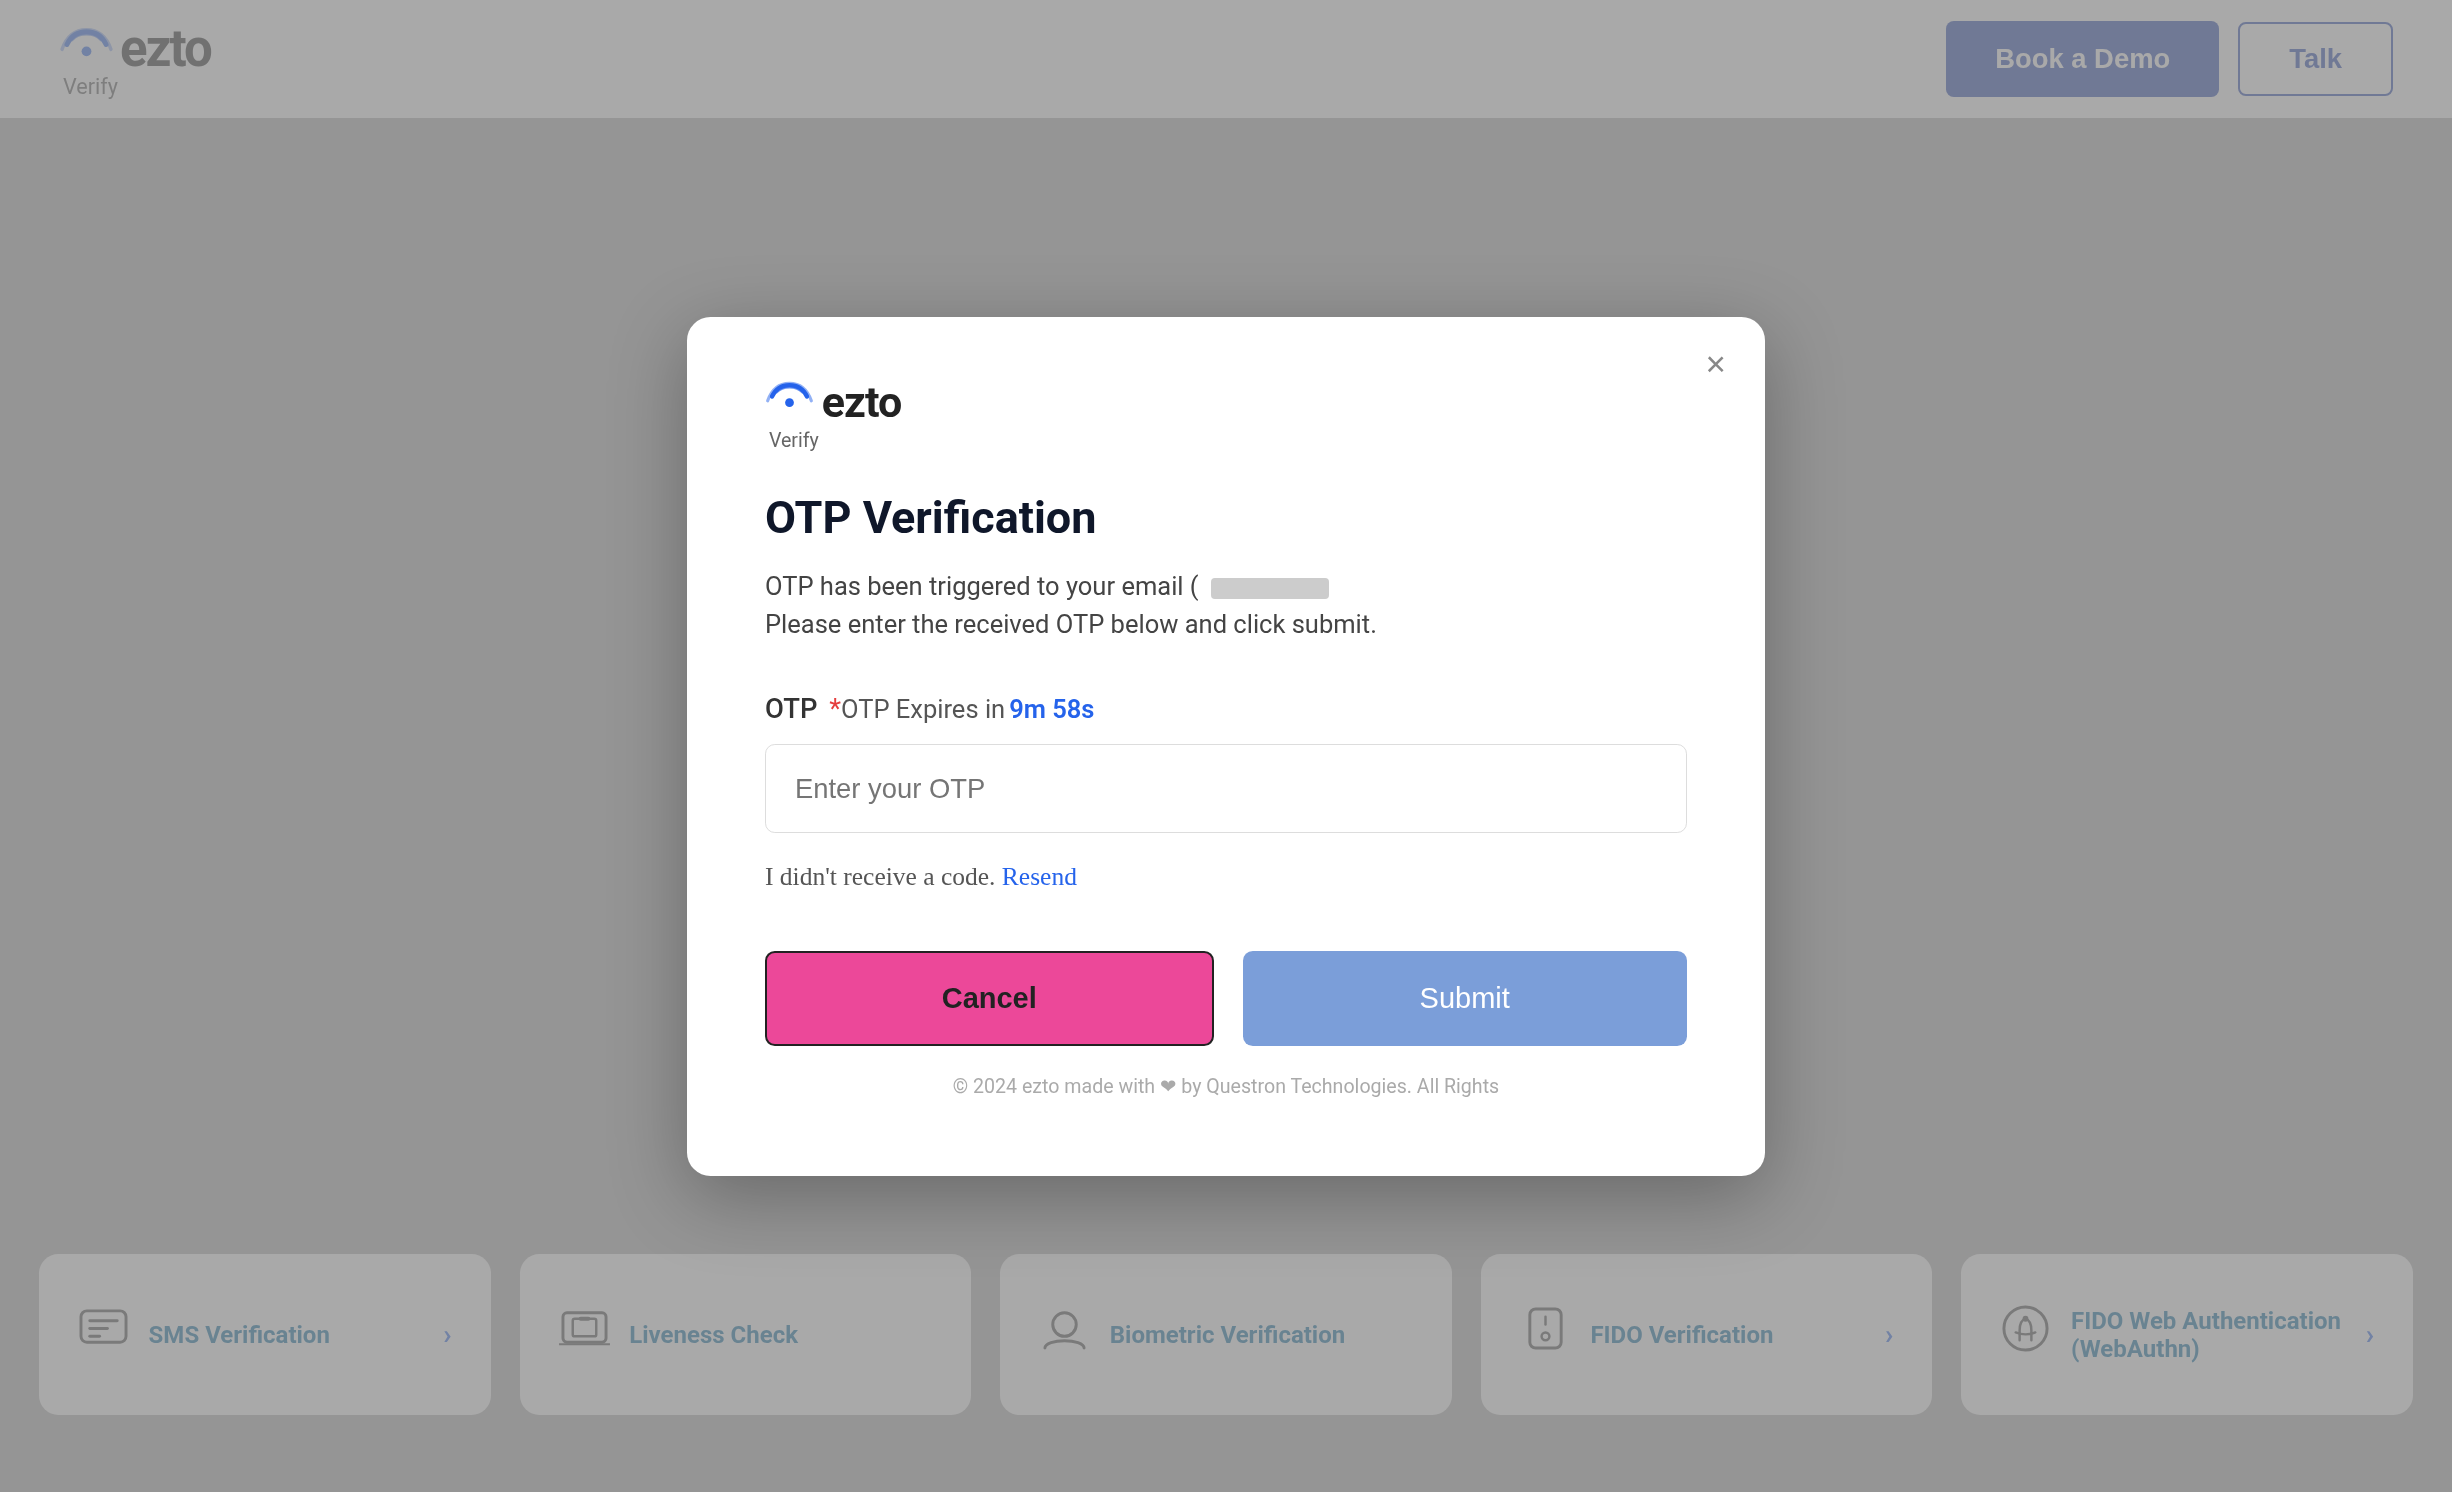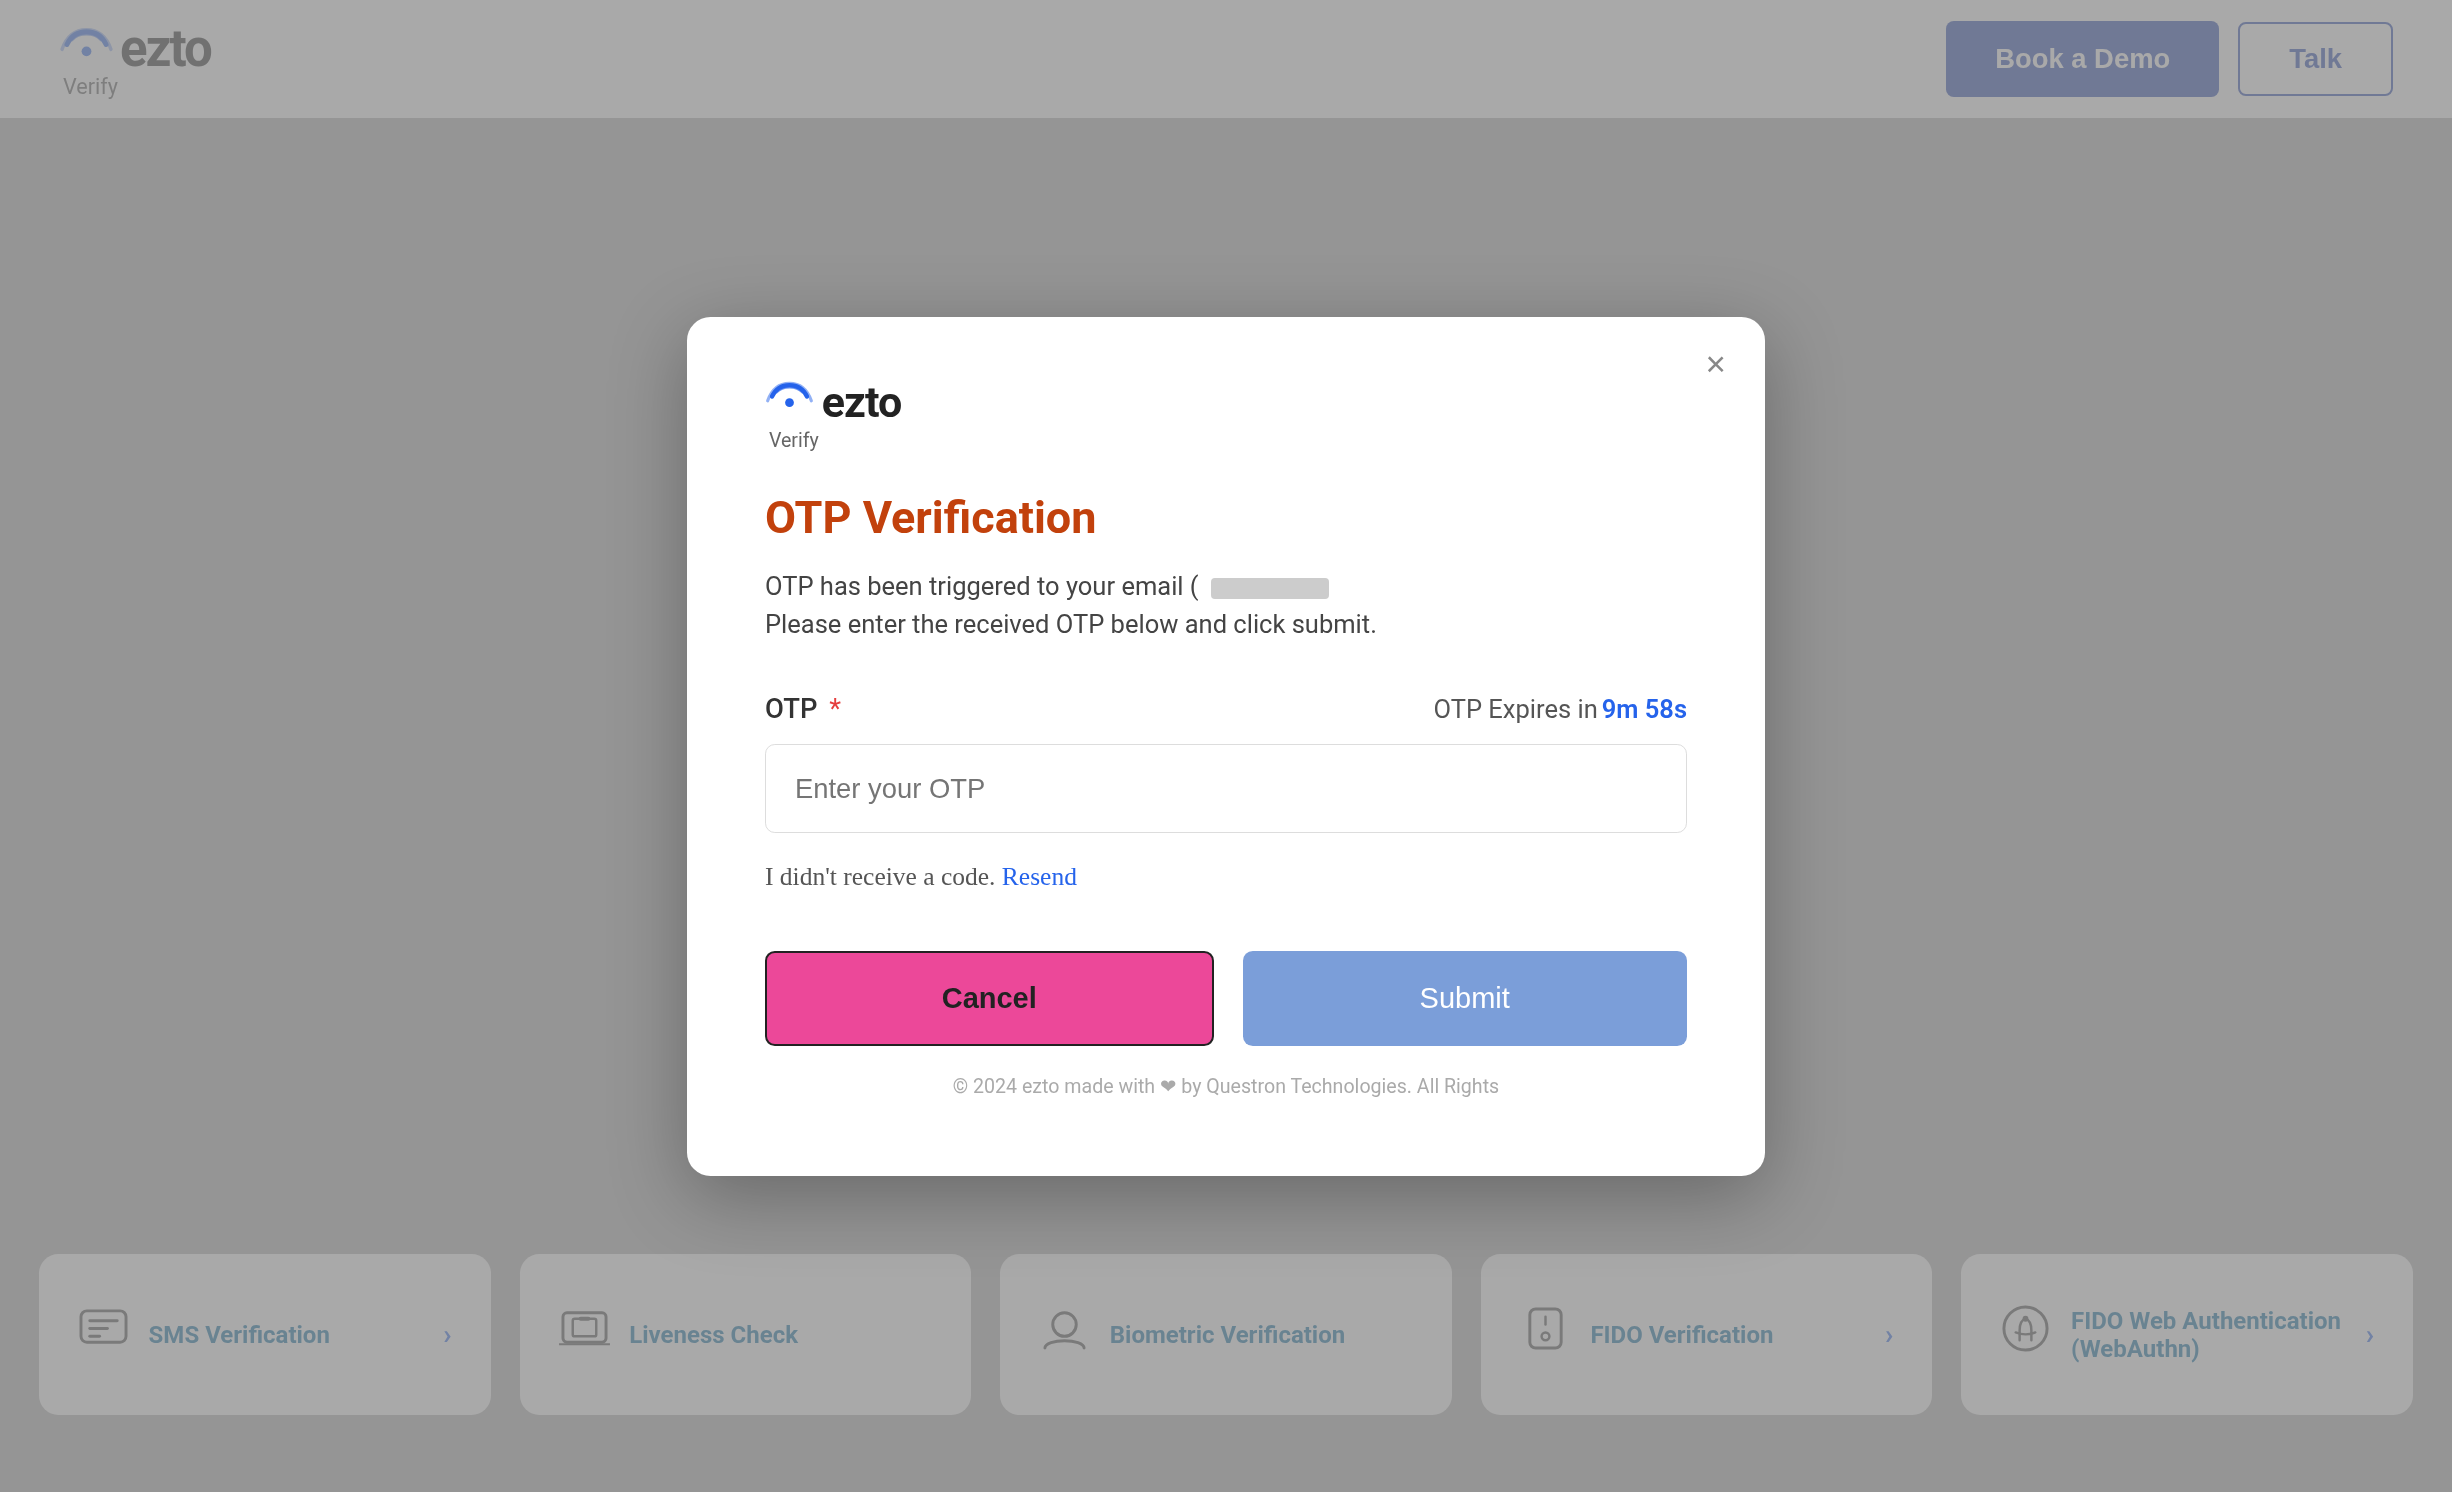--- a/index.html
+++ b/index.html
@@ -174,42 +174,41 @@
     }
     .modal-logo-subtitle {
       font-size: 19.6px;
       color: #666;
       margin-top: 2px;
       padding-left: 3.9px;
     }
     .modal-title {
       font-size: 45px;
       font-weight: 700;
-      color: #c2410c;
+      color: #0f172a;
       margin-bottom: 23px;
     }
     .modal-desc {
       font-size: 25.5px;
       color: #444;
       line-height: 1.5;
       margin-bottom: 49px;
     }
     .modal-desc-masked {
       display: inline-block;
       background: #ccc;
       border-radius: 3.9px;
       width: 118px;
       height: 21.6px;
       vertical-align: middle;
       margin-left: 5.9px;
     }
 
     .otp-row {
       display: flex;
-      justify-content: space-between;
       align-items: center;
       margin-bottom: 19.6px;
     }
     .otp-label {
       font-size: 27.4px;
       color: #333;
       font-weight: 500;
     }
     .otp-required {
       color: #e53e3e;

